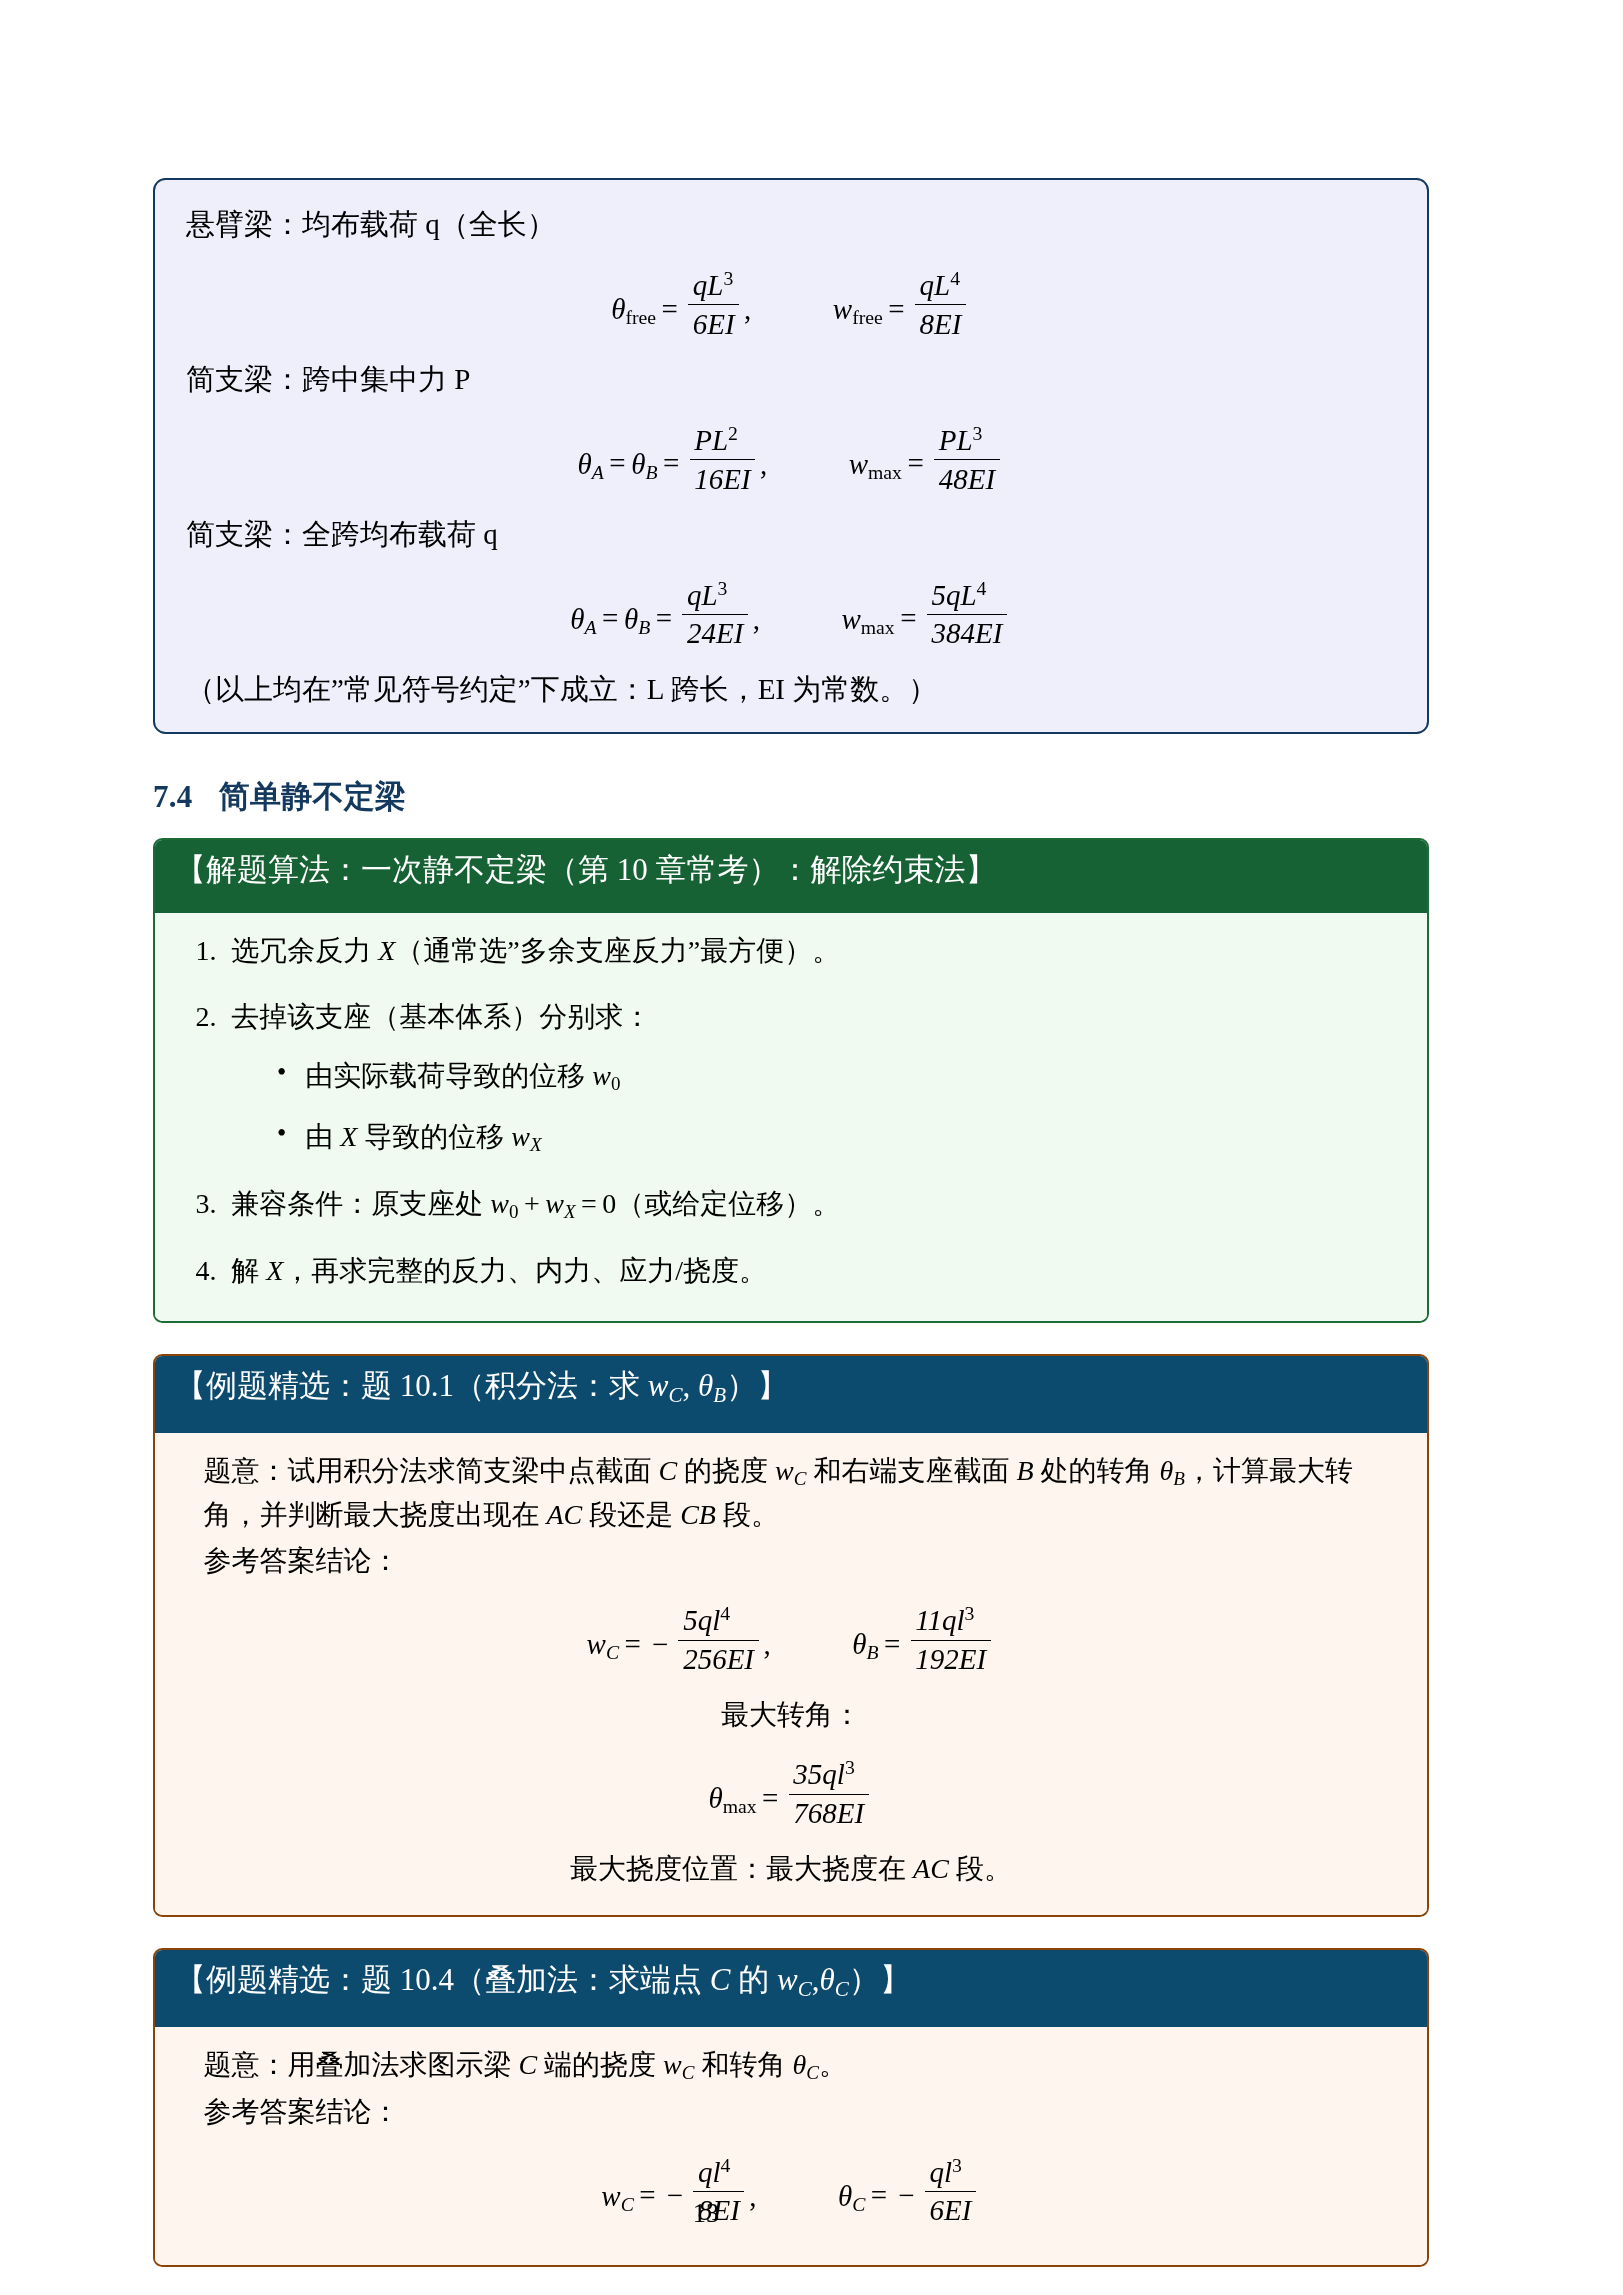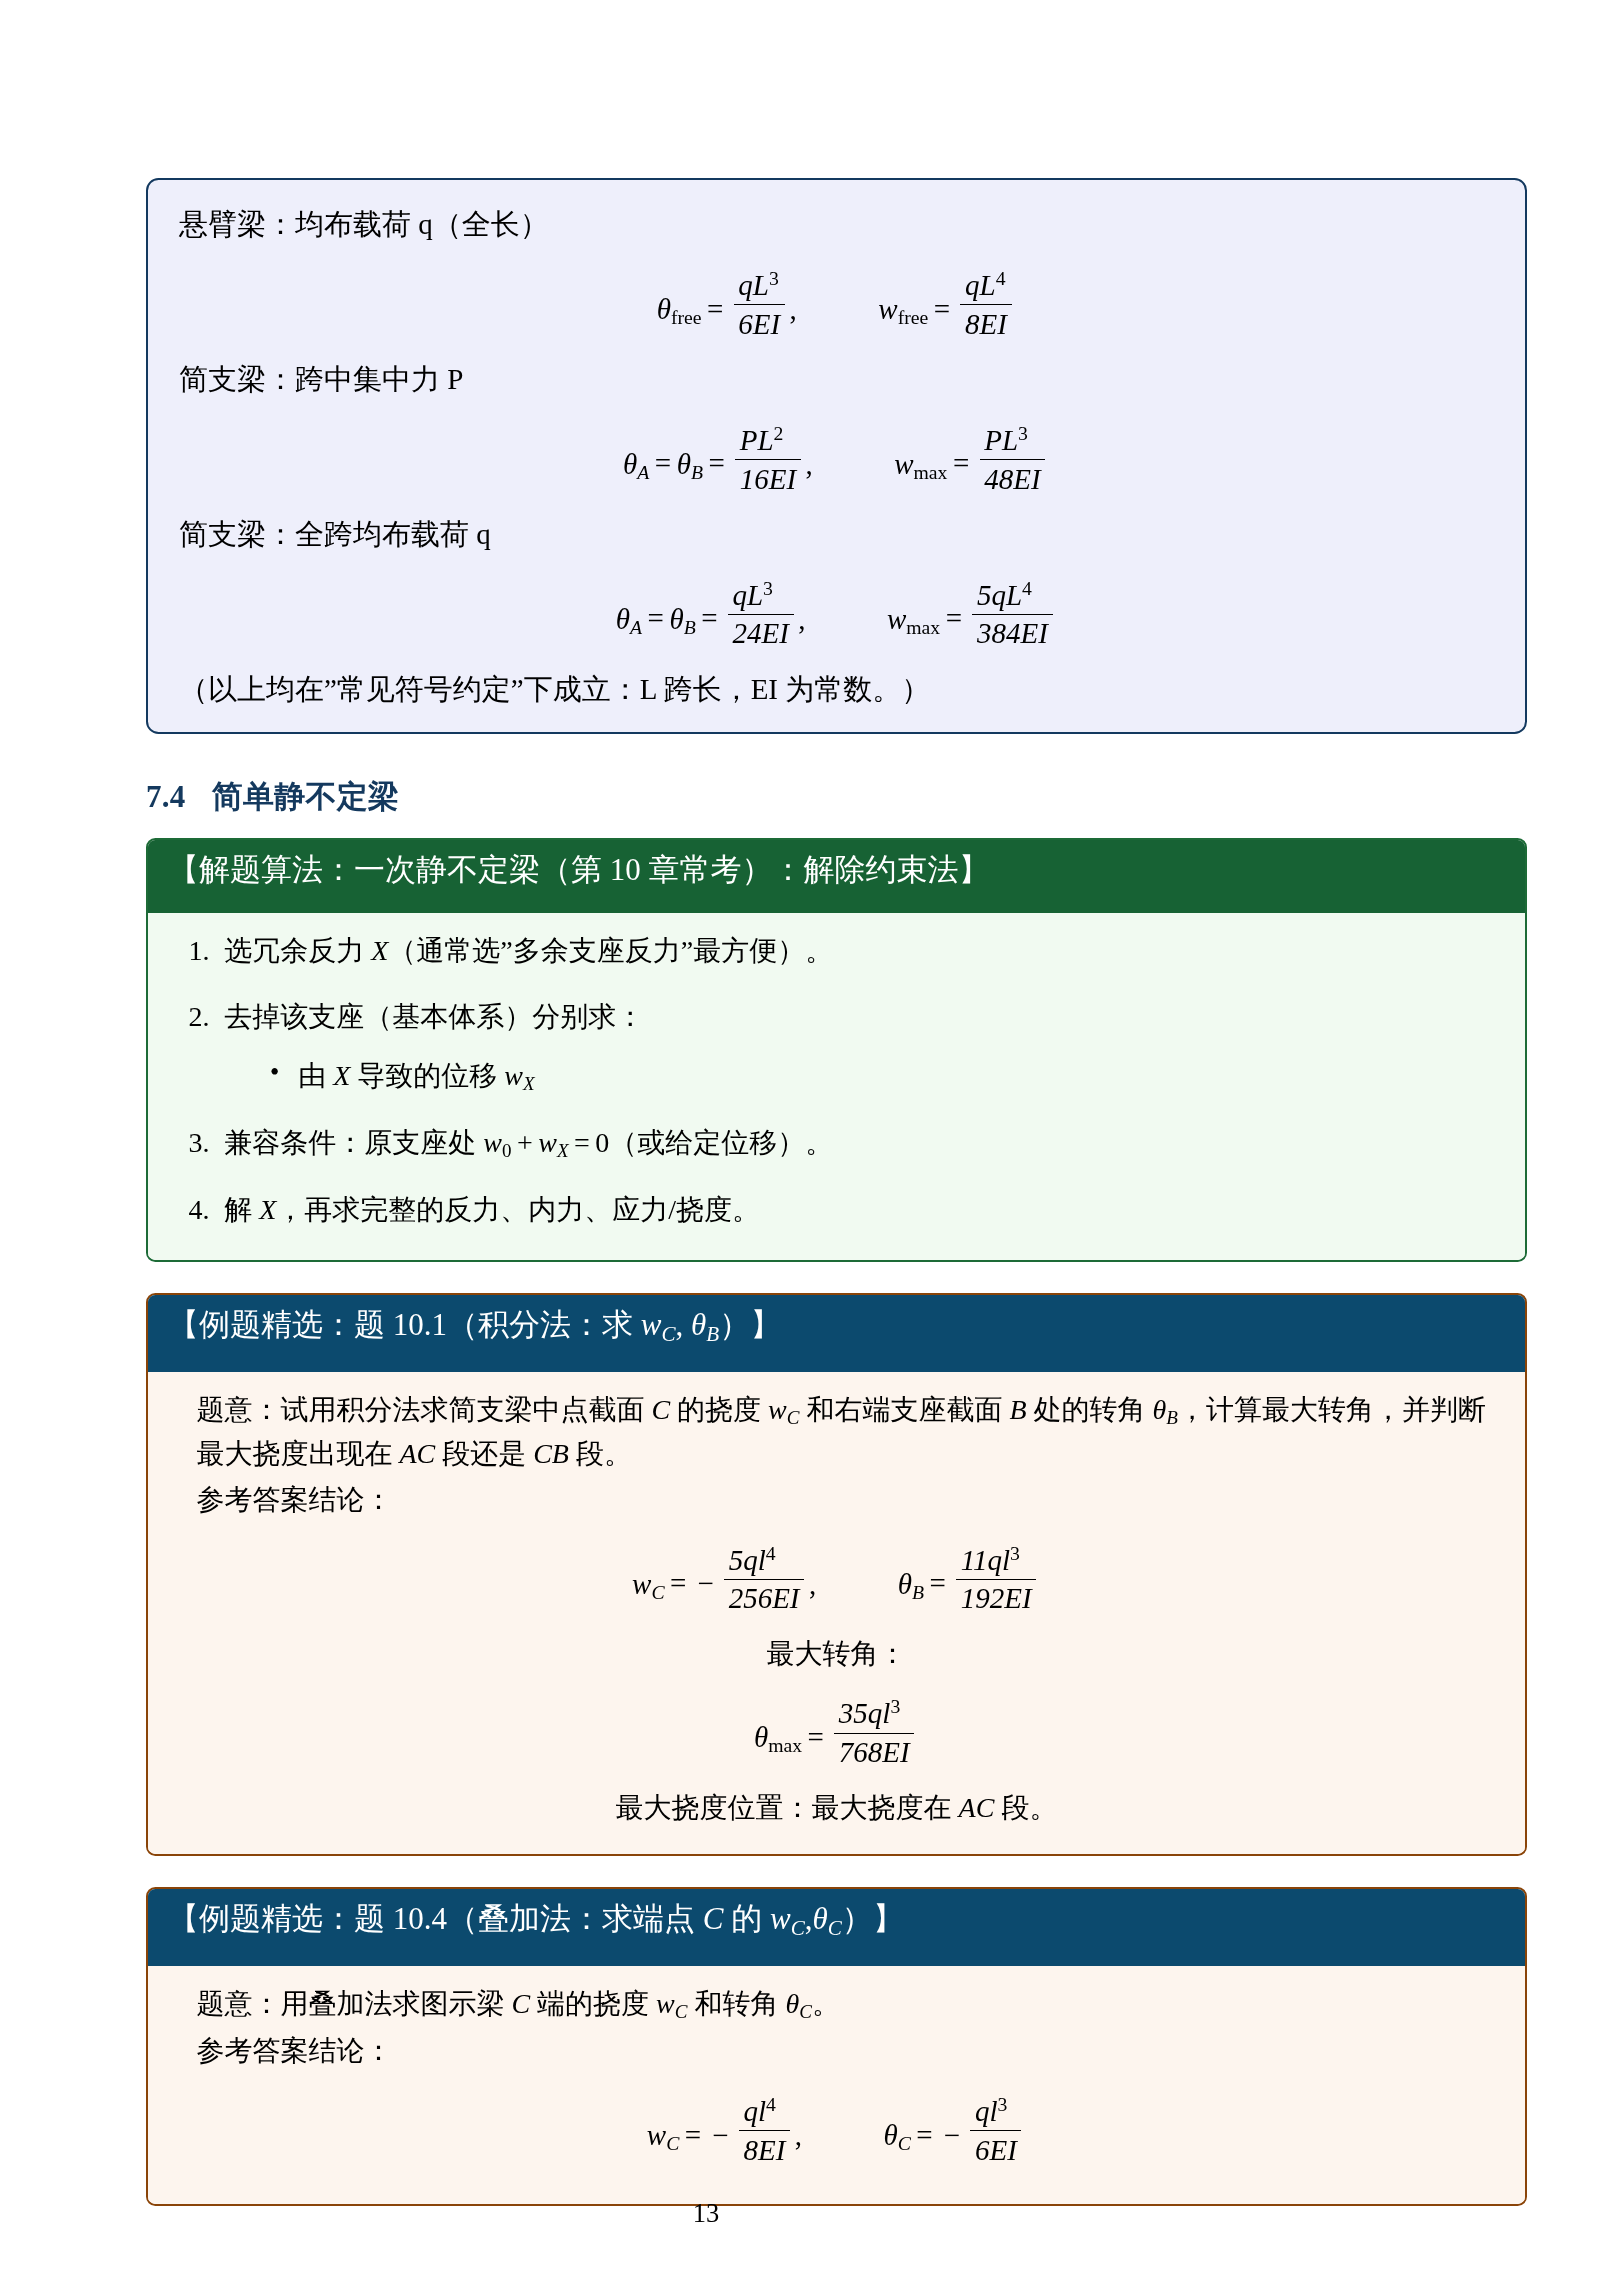--- a/index.html
+++ b/index.html
@@ -17,23 +17,23 @@
   .page {
     position: absolute;
     left: 0; top: 0;
     width: 1623px;
     height: 2295px;
     padding: 0;
     box-sizing: border-box;
   }
   .content {
     position: absolute;
-    left: 146px;
+    left: 153px;
     top: 178px;
-    width: 1381px;
+    width: 1276px;
   }
 
   
   .mi { font-family: "Liberation Serif", "DejaVu Serif", serif; font-style: italic; }
   .mr { font-family: "Liberation Serif", "DejaVu Serif", serif; font-style: normal; }
   .sub { font-size: 0.68em; vertical-align: -0.28em; font-style: italic; }
   .subr { font-size: 0.68em; vertical-align: -0.28em; font-style: normal; }
   .sup { font-size: 0.68em; vertical-align: 0.52em; font-style: normal; }
   .frac {
     display: inline-block;
@@ -181,20 +181,24 @@
         <ol class="steps">
 
           <li>
             <span>选冗余反力</span>
             <span class="mi">X</span><span>（通常选”多余支座反力”最方便）。</span>
           </li>
 
           <li>
             <span>去掉该支座（基本体系）分别求：</span>
             <ul class="subs">
+              <li>
+                <span>由实际载荷导致的位移</span>
+                <span class="mi">w</span><span class="subr">0</span>
+              </li>
               <li>
                 <span>由</span>
                 <span class="mi">X</span>
                 <span>导致的位移</span>
                 <span class="mi">w</span><span class="sub">X</span>
               </li>
             </ul>
           </li>
 
           <li>

